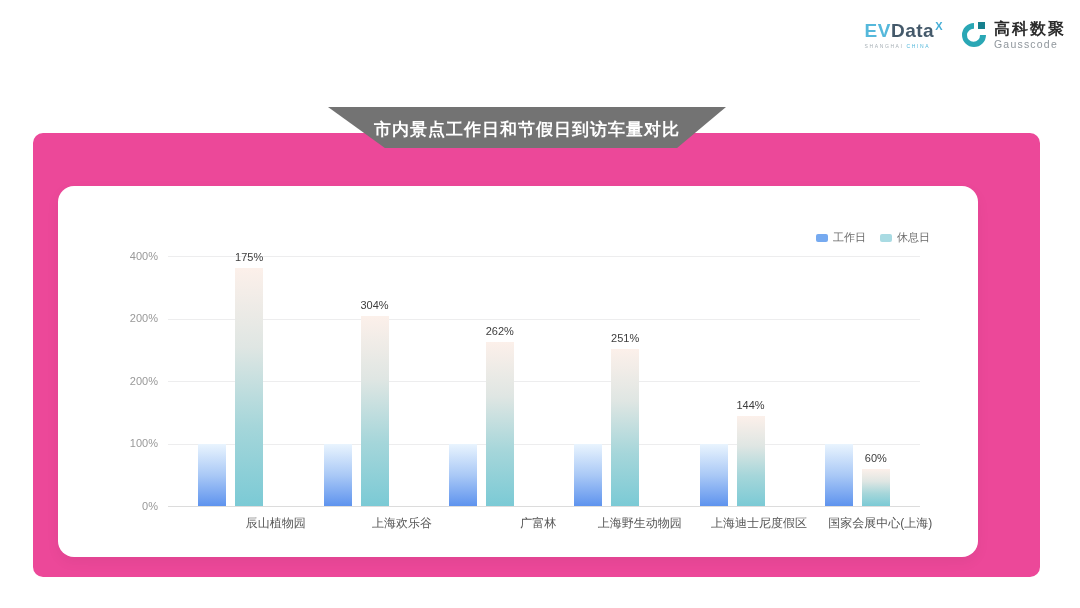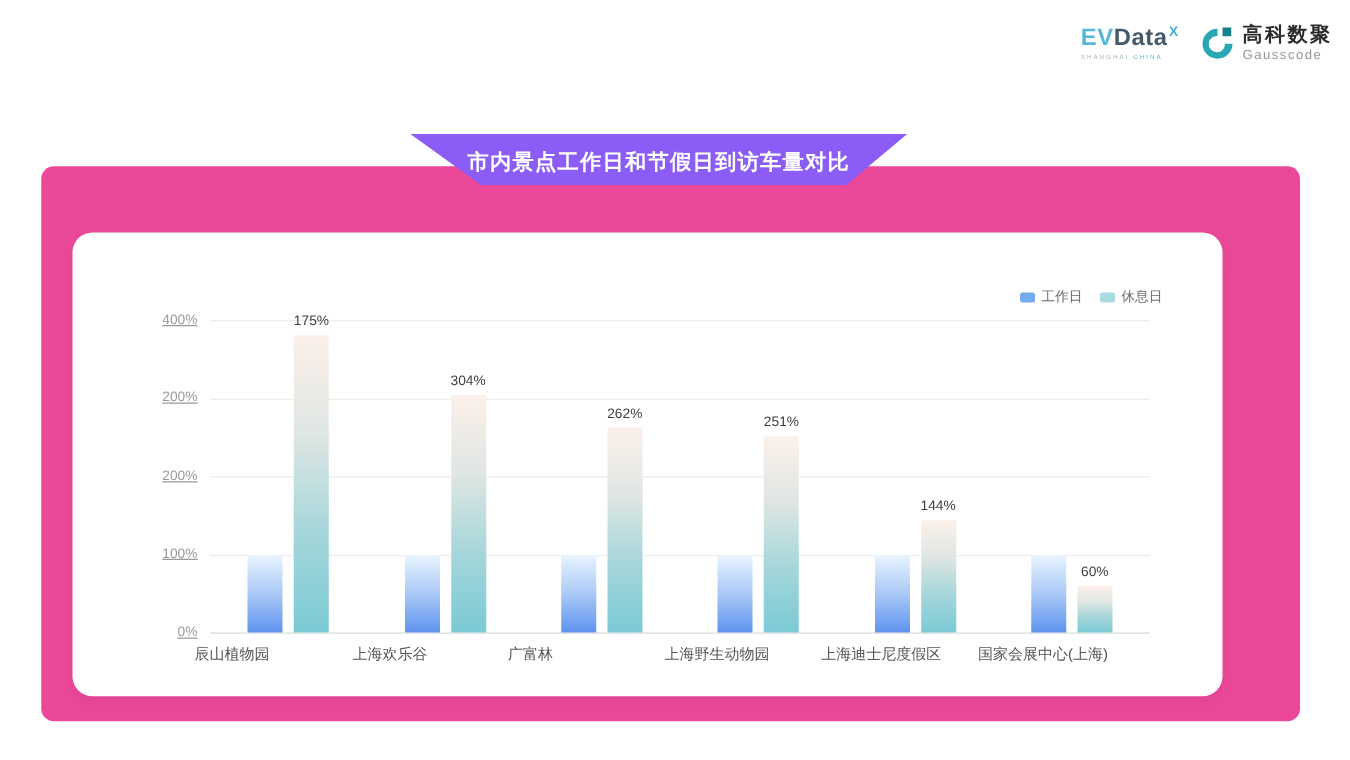--- a/index.html
+++ b/index.html
@@ -30,24 +30,24 @@
   
   .panel { position:absolute; left:33px; top:133px; width:1007px; height:444px;
            background:#ec4899; border-radius:10px; }
   .card  { position:absolute; left:25px; top:53px; width:920px; height:371px;
            background:#ffffff; border-radius:16px; box-shadow:0 5px 14px rgba(0,0,0,0.05); }
 
   
   .chart { position:absolute; inset:0; }
   .gridline { position:absolute; height:1px; background:#ededee; }
   .gridline.baseline { background:#dcdcdc; }
-  .ytick { position:absolute; width:62px; text-align:right; font-size:11px; color:#999999;text-decoration:underline; }
+  .ytick { position:absolute; width:62px; text-align:right; font-size:11px; color:#999999; }
   .bar { position:absolute; width:28px; }
   .value-label { position:absolute; text-align:center; font-size:11px; color:#3d3d3d; }
-  .cat-label { position:absolute; text-align:left; font-size:12px; color:#555555; }
+  .cat-label { position:absolute; text-align:right; font-size:12px; color:#555555; }
 
   .legend { position:absolute; top:44px; right:48px; display:flex; align-items:center; gap:14px; }
   .legend-item { display:flex; align-items:center; gap:5px; cursor:pointer; }
   .legend-swatch { width:12px; height:8px; border-radius:2px; }
   .legend-label { font-size:11px; color:#6b6b6b; }
 </style>
 </head>
 <body>
 
 <div class="page">
@@ -62,21 +62,21 @@
         <path d="M15 3 A12 12 0 1 0 27 15 L21 15 A6.5 6.5 0 1 1 15 8.8 Z" fill="#2aa7b5"></path>
         <rect x="19" y="2" width="7" height="7" fill="#16808e"></rect>
       </svg>
       <div class="gc-text">
         <div class="gc-cn">高科数聚</div>
         <div class="gc-en">Gausscode</div>
       </div>
     </div>
   </div>
 
-  <div class="banner" id="banner" style="background: #8b5cf6;">
+  <div class="banner" id="banner" style="background: #737373;">
     <span>市内景点工作日和节假日到访车量对比</span>
   </div>
 
   <div class="panel">
     <div class="card">
       <div class="legend" id="legend">
           <div class="legend-item">
             <span class="legend-swatch" style="background: rgb(118, 170, 240);"></span>
             <span class="legend-label">工作日</span>
           </div>

